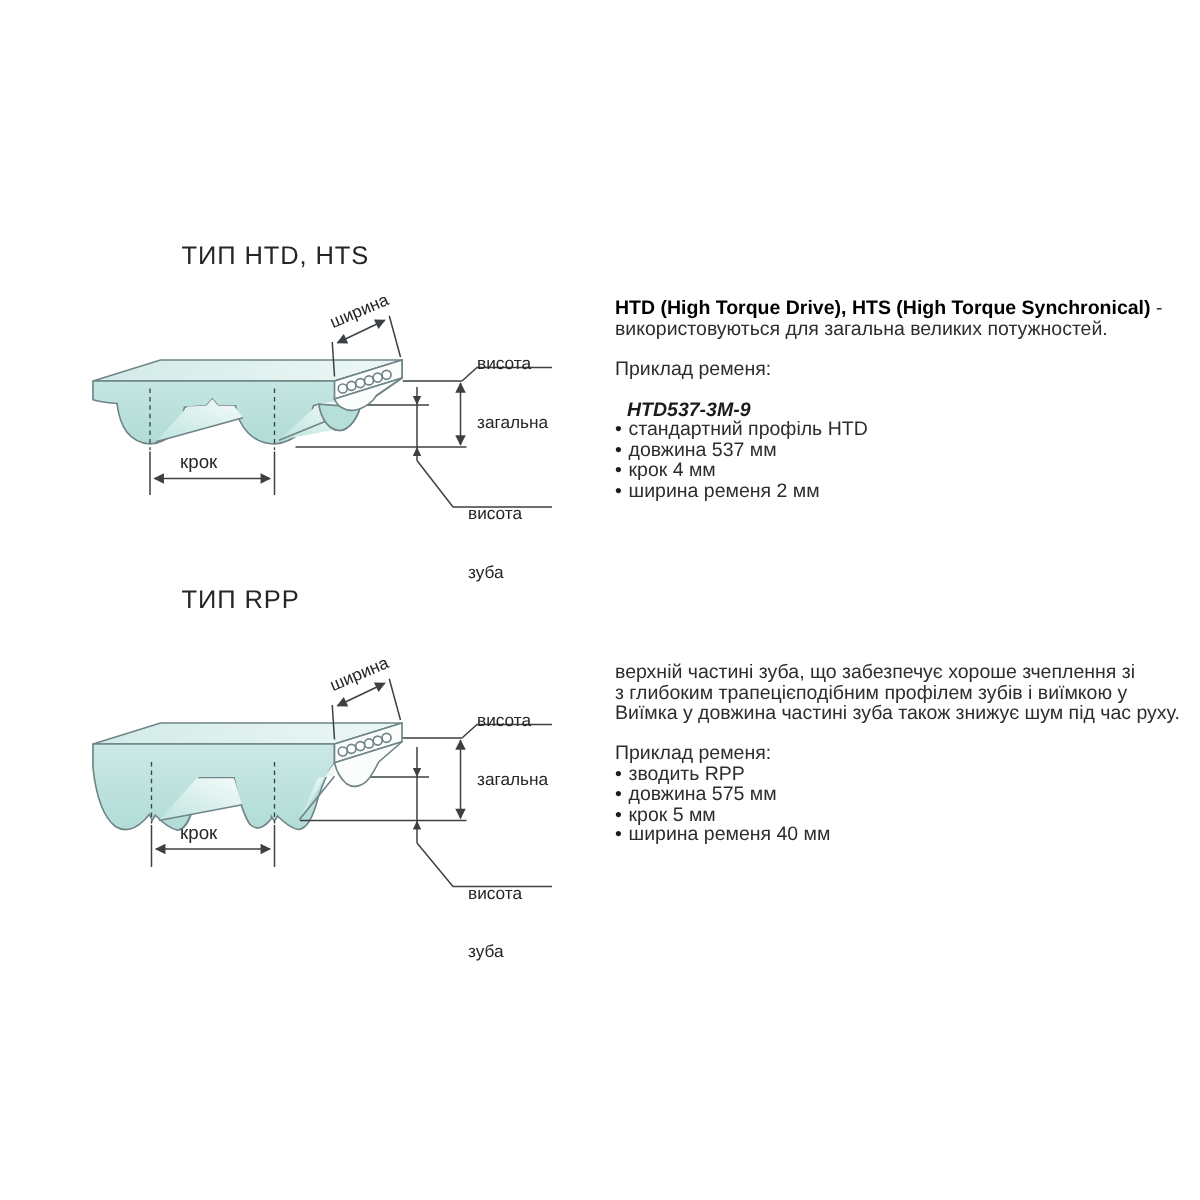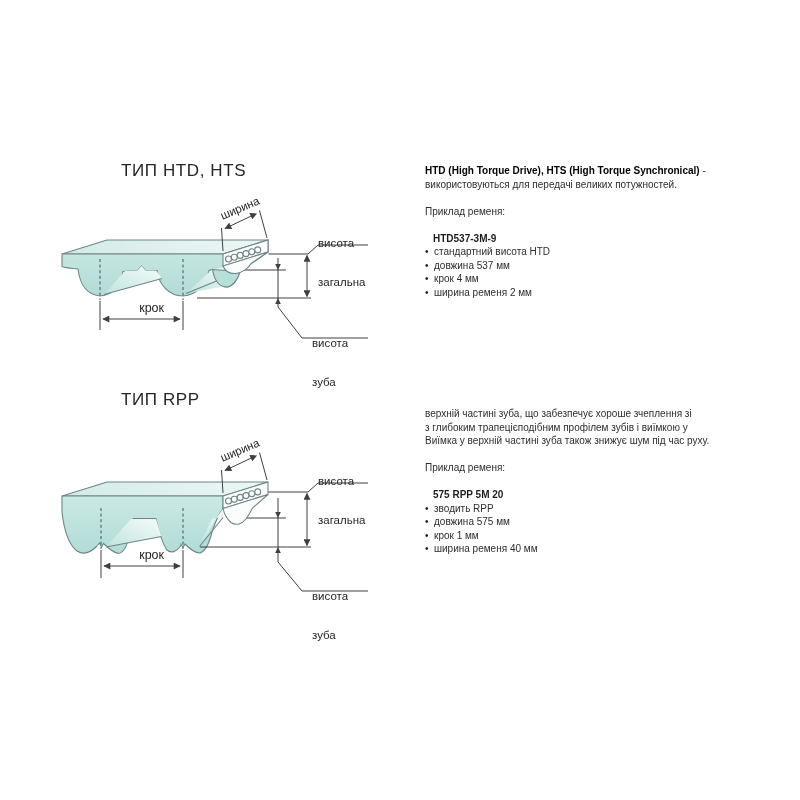--- a/index.html
+++ b/index.html
@@ -2,26 +2,26 @@
 <html><head>
 <meta charset="utf-8">
 <style>
   html,body{margin:0;padding:0;background:#fff;}
   .canvas{position:relative;width:800px;height:800px;background:#ffffff;overflow:hidden;
           font-family:"Liberation Sans","DejaVu Sans",sans-serif;color:#2e2e2e;}
   .abs{position:absolute;}
   .diagram-title{font-size:17px;letter-spacing:.6px;color:#262626;white-space:pre;}
   .dim-label{font-size:11.5px;line-height:13px;color:#262626;white-space:pre;}
   .rot{transform:rotate(-23deg);transform-origin:50% 50%;text-align:center;}
-  .center{text-align:right;}
-  .textcol{position:absolute;left:425px;width:375px;font-size:10px;line-height:13.5px;color:#2d2d2d;}
+  .center{text-align:left;}
+  .textcol{position:absolute;left:410px;width:375px;font-size:13px;line-height:13.5px;color:#2d2d2d;margin-top:34px;}
   .line{white-space:pre;}
   .b{font-weight:bold;color:#000;}
   .example-label{margin-top:13.5px;}
-  .example-code{margin-top:13.5px;font-weight:bold;color:#1c1c1c;padding-left:8px;}
+  .example-code{margin-top:13.5px;font-style:italic;font-weight:bold;color:#1c1c1c;padding-left:8px;}
   .bullet-row{display:flex;}
   .bullet-marker{width:9px;color:#1c1c1c;}
   svg .outline{stroke:#6f8486;stroke-width:1.1;}
   svg .dim{stroke:#3c4043;stroke-width:1;fill:none;}
   svg .dash{stroke:#3c4043;stroke-width:.9;stroke-dasharray:3,2.6;fill:none;}
   svg .ah{fill:#3c4043;}
 </style>
 </head>
 <body>
 
@@ -96,27 +96,27 @@
     <div>висота</div>
     <div>загальна</div>
   </div>
   <div class="abs dim-label" style="left:312px;top:311px">
     <div>висота</div>
     <div>зуба</div>
   </div>
 
   <div class="textcol" style="top:164px">
     <div class="line"><span class="b">HTD (High Torque Drive), HTS (High Torque Synchronical)</span><span> -</span></div>
-    <div class="line">використовуються для передачі великих потужностей.</div>
+    <div class="line">використовуються для загальна великих потужностей.</div>
     <div class="line example-label">Приклад ременя:</div>
     <div class="line example-code">HTD537-3M-9</div>
     <div>
       <div class="bullet-row">
           <span class="bullet-marker">•</span>
-          <span class="line">стандартний висота HTD</span>
+          <span class="line">стандартний профіль HTD</span>
         </div>
       <div class="bullet-row">
           <span class="bullet-marker">•</span>
           <span class="line">довжина 537 мм</span>
         </div>
       <div class="bullet-row">
           <span class="bullet-marker">•</span>
           <span class="line">крок 4 мм</span>
         </div>
       <div class="bullet-row">
@@ -179,35 +179,34 @@
     <div>загальна</div>
   </div>
   <div class="abs dim-label" style="left:312px;top:564px">
     <div>висота</div>
     <div>зуба</div>
   </div>
 
   <div class="textcol" style="top:407px">
     <div class="line">верхній частині зуба, що забезпечує хороше зчеплення зі</div>
     <div class="line">з глибоким трапецієподібним профілем зубів і виїмкою у</div>
-    <div class="line">Виїмка у верхній частині зуба також знижує шум під час руху.</div>
+    <div class="line">Виїмка у довжина частині зуба також знижує шум під час руху.</div>
     <div class="line example-label">Приклад ременя:</div>
-    <div class="line example-code">575 RPP 5M 20</div>
     <div>
       <div class="bullet-row">
           <span class="bullet-marker">•</span>
           <span class="line">зводить RPP</span>
         </div>
       <div class="bullet-row">
           <span class="bullet-marker">•</span>
           <span class="line">довжина 575 мм</span>
         </div>
       <div class="bullet-row">
           <span class="bullet-marker">•</span>
-          <span class="line">крок 1 мм</span>
+          <span class="line">крок 5 мм</span>
         </div>
       <div class="bullet-row">
           <span class="bullet-marker">•</span>
           <span class="line">ширина ременя 40 мм</span>
         </div>
     </div>
   </div>
 
 </div>
 

